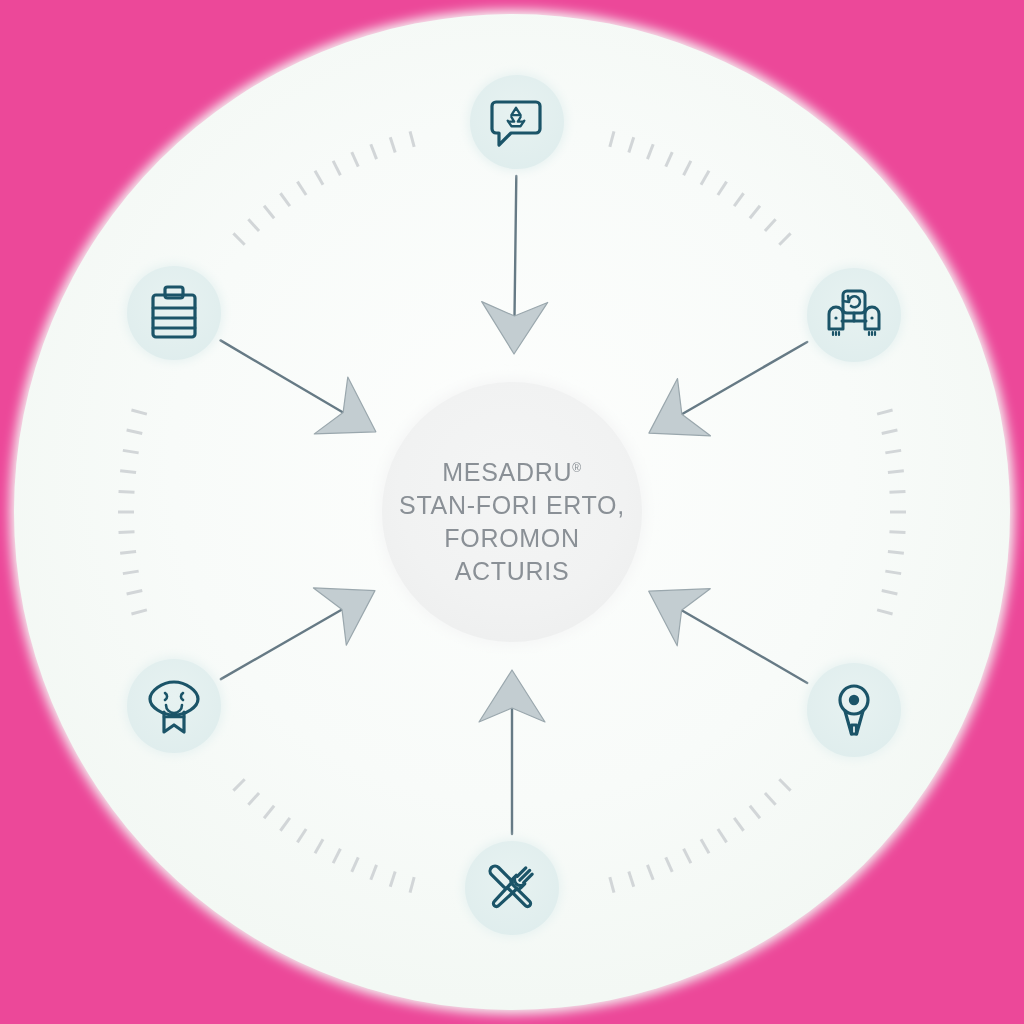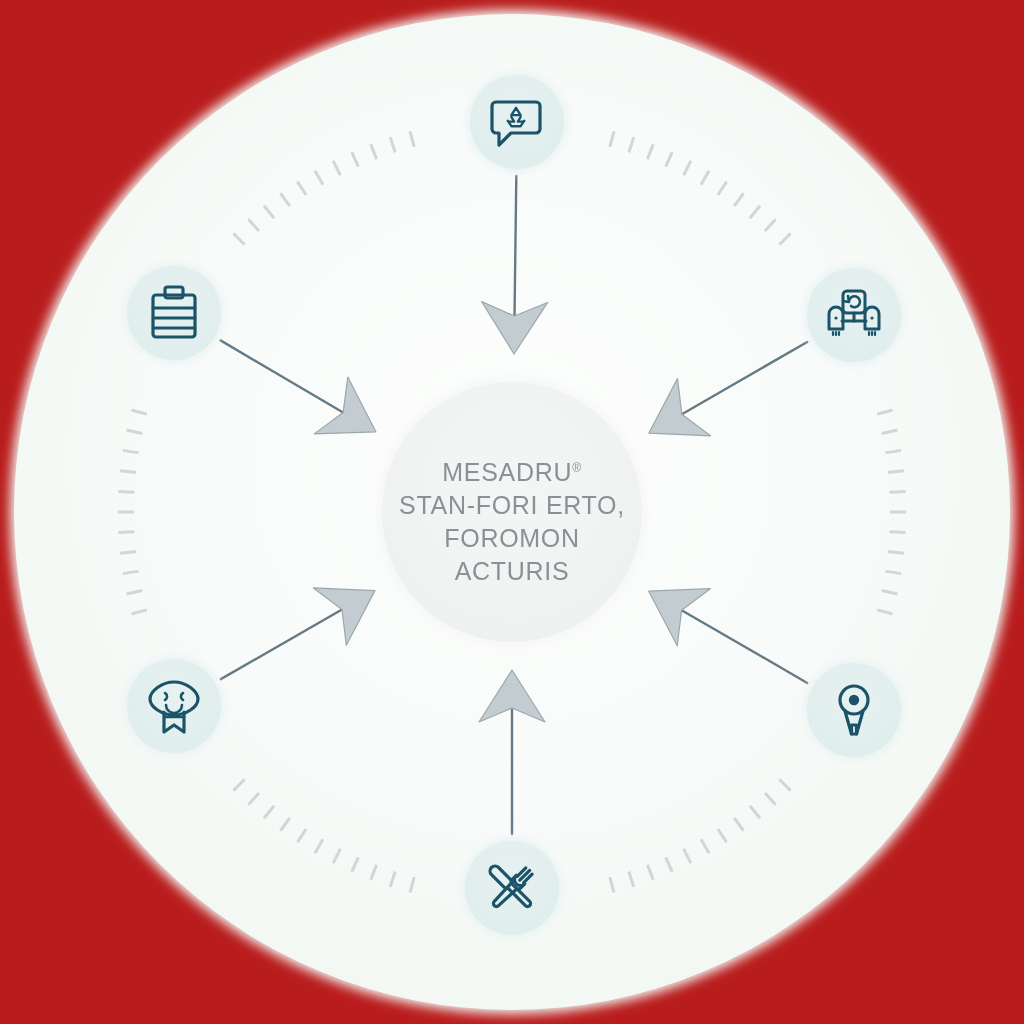--- a/index.html
+++ b/index.html
@@ -10,21 +10,21 @@
   body {
     width: 1024px;
     height: 1024px;
     overflow: hidden;
     font-family: "Liberation Sans", sans-serif;
   }
   #stage {
     position: relative;
     width: 1024px;
     height: 1024px;
-    background: #b91c1c;
+    background: #ec4899;
   }
   #diagram-svg {
     position: absolute;
     left: 0;
     top: 0;
     width: 1024px;
     height: 1024px;
   }
   .center-text {
     font-family: "Liberation Sans", sans-serif;

